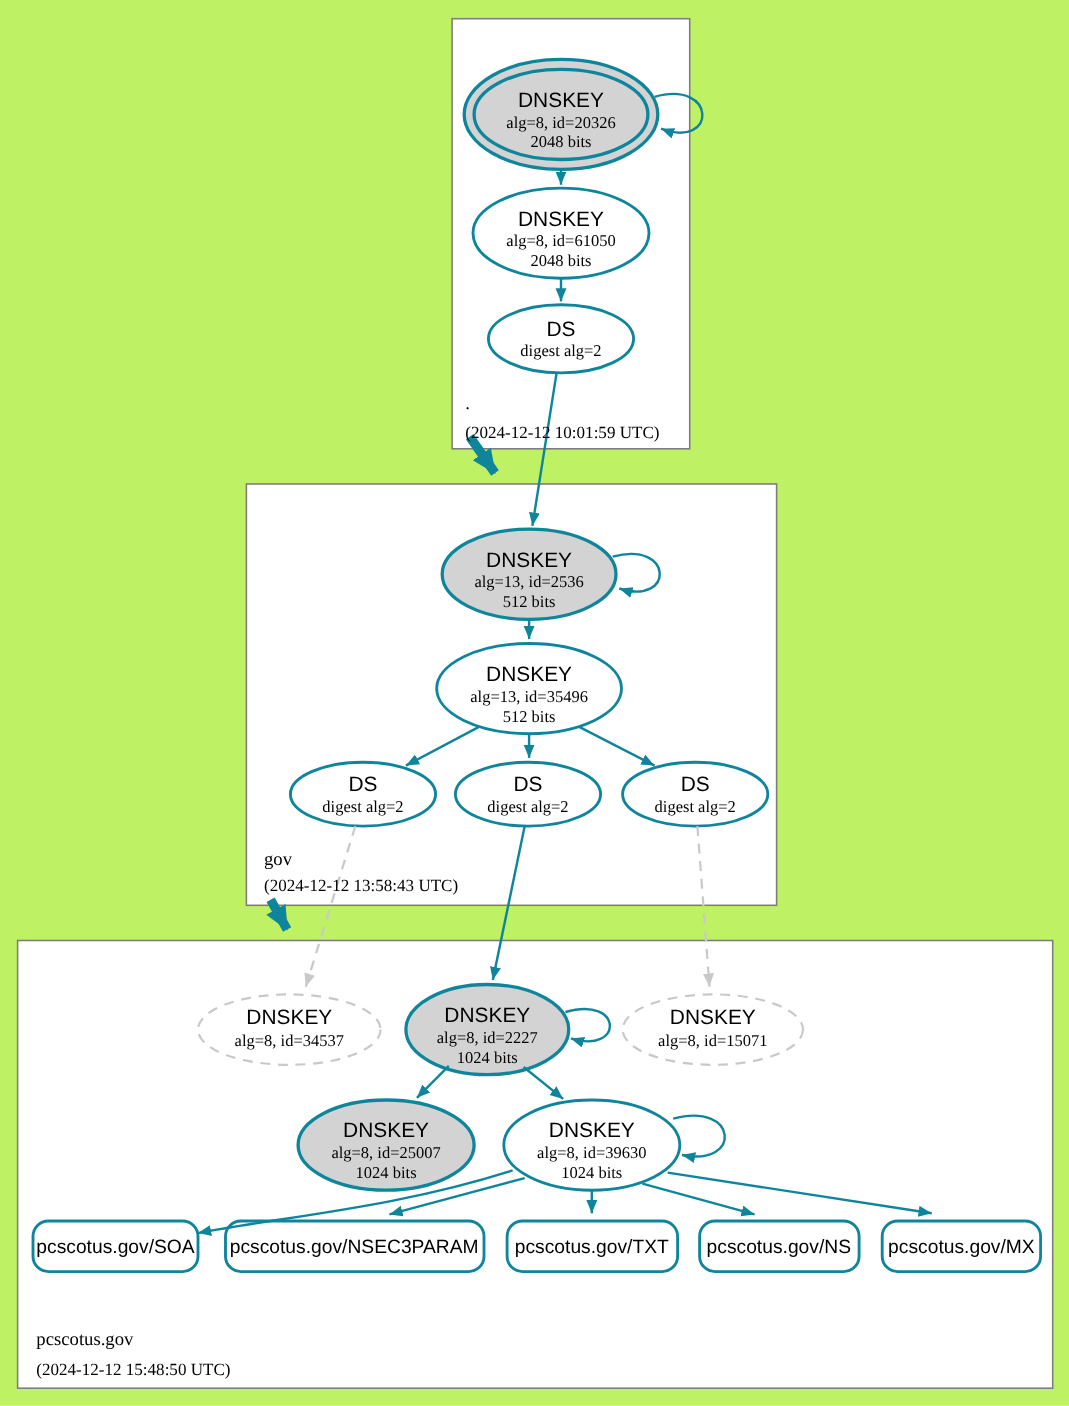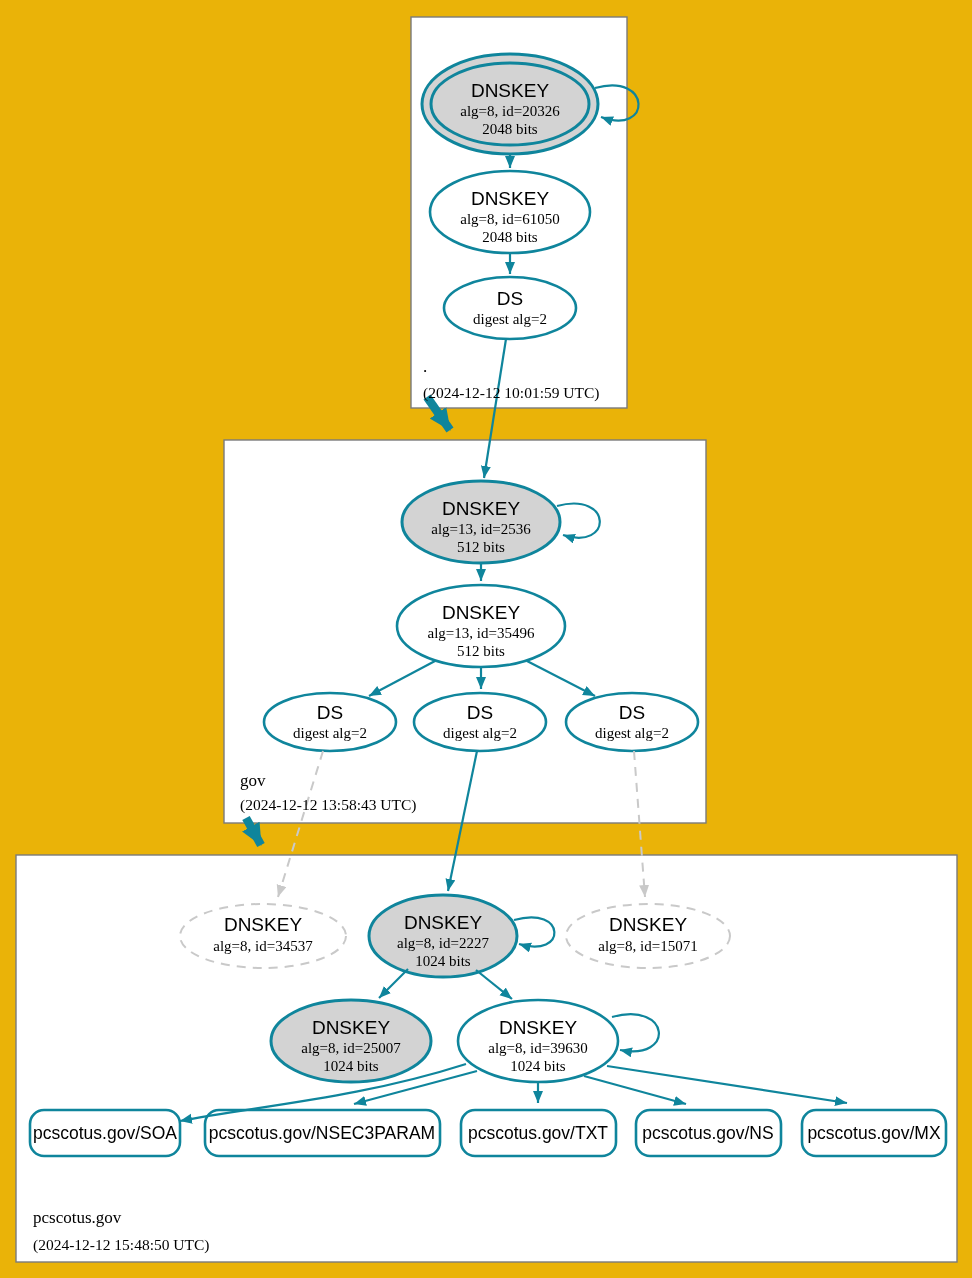--- a/index.html
+++ b/index.html
@@ -1,16 +1,16 @@
 <!DOCTYPE html>
 <html><head>
 <meta charset="utf-8">
 <style>
   html,body{margin:0;padding:0;background:#ffffff;}
-  .stage{position:relative;width:972px;height:1278px;background:#eab308;font-family:"Liberation Serif",serif;text-align:center;}
+  .stage{position:relative;width:972px;height:1278px;background:#bef264;font-family:"Liberation Serif",serif;text-align:center;}
   svg{display:block;}
   .zone-box{fill:#ffffff;stroke:#7b7b7b;stroke-width:1.4;}
   .node-title{font-family:"Liberation Sans",sans-serif;font-size:19px;fill:#000;text-anchor:middle;}
   .node-detail{font-family:"Liberation Serif",serif;font-size:15px;fill:#000;text-anchor:middle;}
   .zone-name{font-family:"Liberation Serif",serif;font-size:17px;fill:#000;}
   .zone-time{font-family:"Liberation Serif",serif;font-size:15.5px;fill:#000;}
   .rrset-label{font-family:"Liberation Sans",sans-serif;font-size:17.5px;fill:#000;text-anchor:middle;}
   .ellipse-secure{fill:#ffffff;stroke:#0f859c;stroke-width:2.6;}
   .ellipse-secure-gray{fill:#d3d3d3;stroke:#0f859c;stroke-width:3;}
   .ellipse-dashed{fill:#ffffff;stroke:#c9c9c9;stroke-width:2;stroke-dasharray:9 7;}

